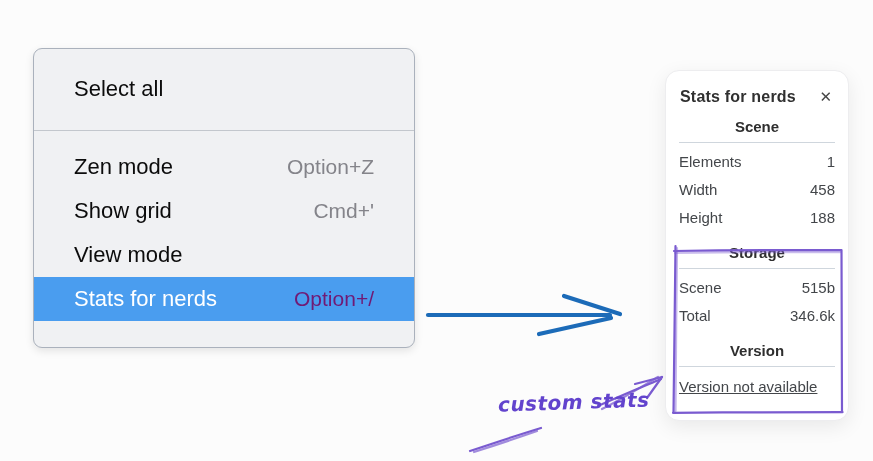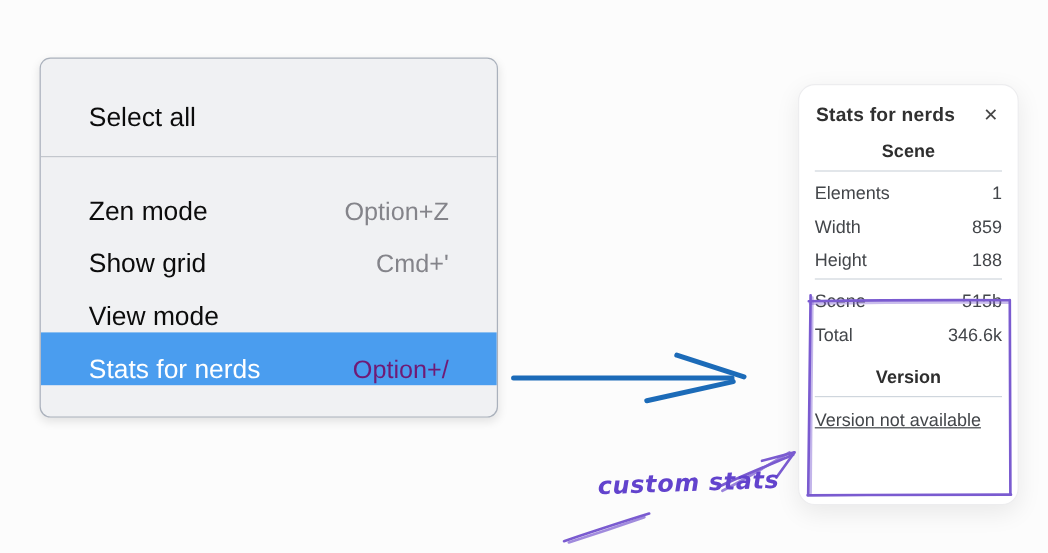--- a/index.html
+++ b/index.html
@@ -17,21 +17,21 @@
     background:#f0f1f3;
     border:1px solid #aab1bc;
     border-radius:9px;
     box-shadow:0 3px 8px rgba(0,0,0,.10);
     overflow:hidden;
   }
   .menu-section-top { padding:18px 0 19px; }
   .menu-divider { height:1px; background:#c3c7cd; }
   .menu-section-main { padding:14px 0 26px; }
   .menu-item {
-    height:44px; display:flex; align-items:flex-end; justify-content:space-between;
+    height:44px; display:flex; align-items:center; justify-content:space-between;
     padding:0 40px; cursor:default;
   }
   .menu-item .mi-label { font-size:22px; color:#0c0c0c; }
   .menu-item .mi-shortcut { font-size:21px; color:#84848a; }
   .menu-item.selected { background:#4a9def; }
   .menu-item.selected .mi-label { color:#ffffff; }
   .menu-item.selected .mi-shortcut { color:#701a75; }
 
   
   .stats-panel {
@@ -106,27 +106,28 @@
   </div>
 
   <div class="sp-header">Scene</div>
   <hr class="sp-rule">
   <div class="sp-row">
     <span>Elements</span>
     <span>1</span>
   </div>
   <div class="sp-row">
     <span>Width</span>
-    <span>859</span>
+    <span>458</span>
   </div>
   <div class="sp-row">
     <span>Height</span>
     <span>188</span>
   </div>
 
+  <div class="sp-header">Storage</div>
   <hr class="sp-rule">
   <div class="sp-row">
     <span>Scene</span>
     <span>515b</span>
   </div>
   <div class="sp-row">
     <span>Total</span>
     <span>346.6k</span>
   </div>
 

